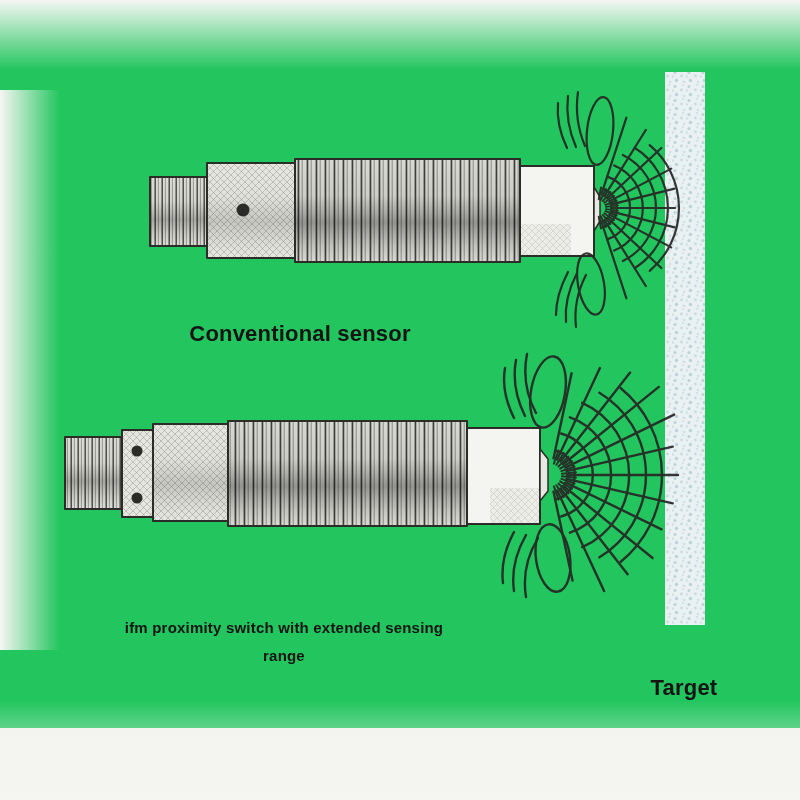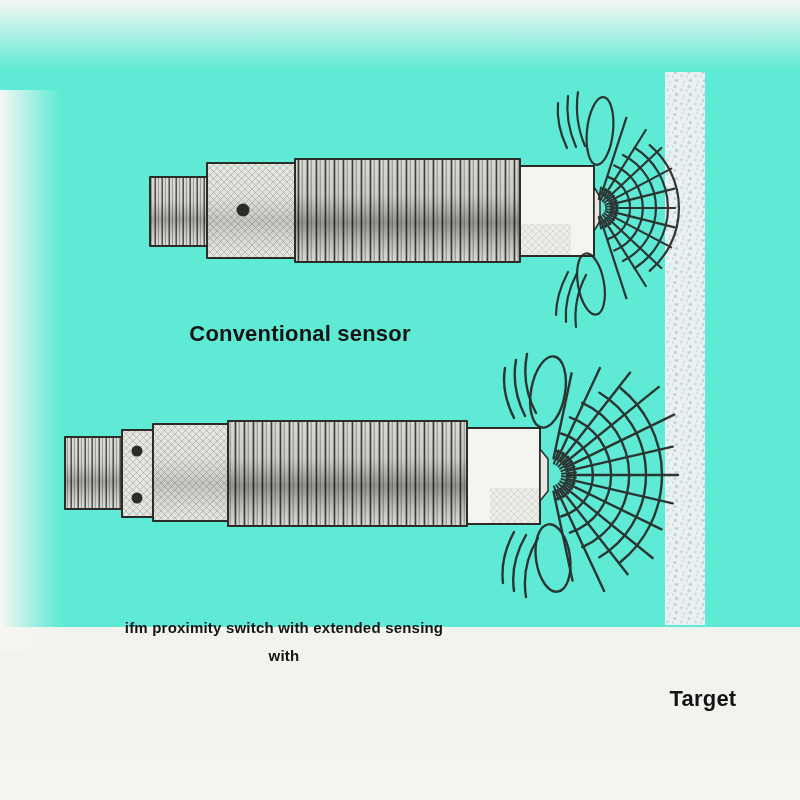--- a/index.html
+++ b/index.html
@@ -2,38 +2,38 @@
 <html><head>
 <meta charset="utf-8">
 <style>
   html,body{margin:0;padding:0;}
   body{
     width:800px;height:800px;overflow:hidden;
     background:#f2f2ef;
     font-family:"Liberation Sans", sans-serif;
   }
   .stage{
-    position:relative;width:800px;height:627px;
-    background:#5eead4;
+    position:relative;width:800px;height:728px;
+    background:#22c55e;
   }
   .stage .blotch{
     position:absolute;pointer-events:none;
   }
   .b1{left:0;top:0;width:800px;height:70px;background:linear-gradient(180deg,#f6f6f3, rgba(246,246,243,0));}
   .b2{left:0;top:700px;width:800px;height:100px;background:linear-gradient(0deg,#f5f5f2, rgba(245,245,242,0));}
   .b3{left:0;top:90px;width:60px;height:560px;background:linear-gradient(90deg,#f6f6f3, rgba(246,246,243,0));}
   svg.art{position:absolute;left:0;top:0;}
   .label{
     position:absolute;text-align:center;color:#141414;
     font-weight:700;letter-spacing:0.2px;
   }
   .label-conventional{left:150px;top:320px;width:300px;font-size:22px;line-height:27px;}
   .label-ifm{left:22px;top:614px;width:524px;font-size:15px;line-height:28px;}
   .label-ifm span{display:block;}
-  .label-target{left:644px;top:673px;width:118px;font-size:22px;line-height:29px;margin-top:11px;}
+  .label-target{left:625px;top:673px;width:118px;font-size:22px;line-height:29px;}
 </style>
 </head>
 <body>
 
 <div class="stage">
   <div class="blotch b1"></div>
   <div class="blotch b2"></div>
   <div class="blotch b3"></div>
 
   <svg class="art" width="800" height="800" viewBox="0 0 800 800">
@@ -185,17 +185,17 @@
         M503 583 Q500 558 514 532
         M514 591 Q510 563 526 535
         M526 597 Q521 566 538 538"></path>
     </g>
   </svg>
 
   <div class="label label-conventional">Conventional sensor</div>
 
   <div class="label label-ifm">
     <span>ifm proximity switch with extended sensing</span>
-    <span>with</span>
+    <span>range</span>
   </div>
 
   <div class="label label-target">Target</div>
 </div>
 
 </body></html>

